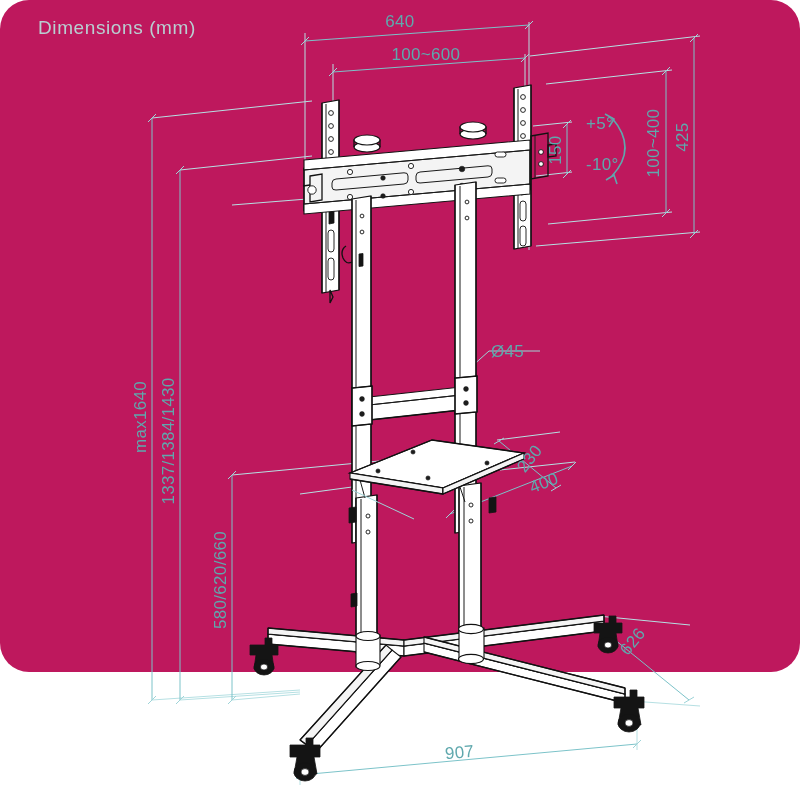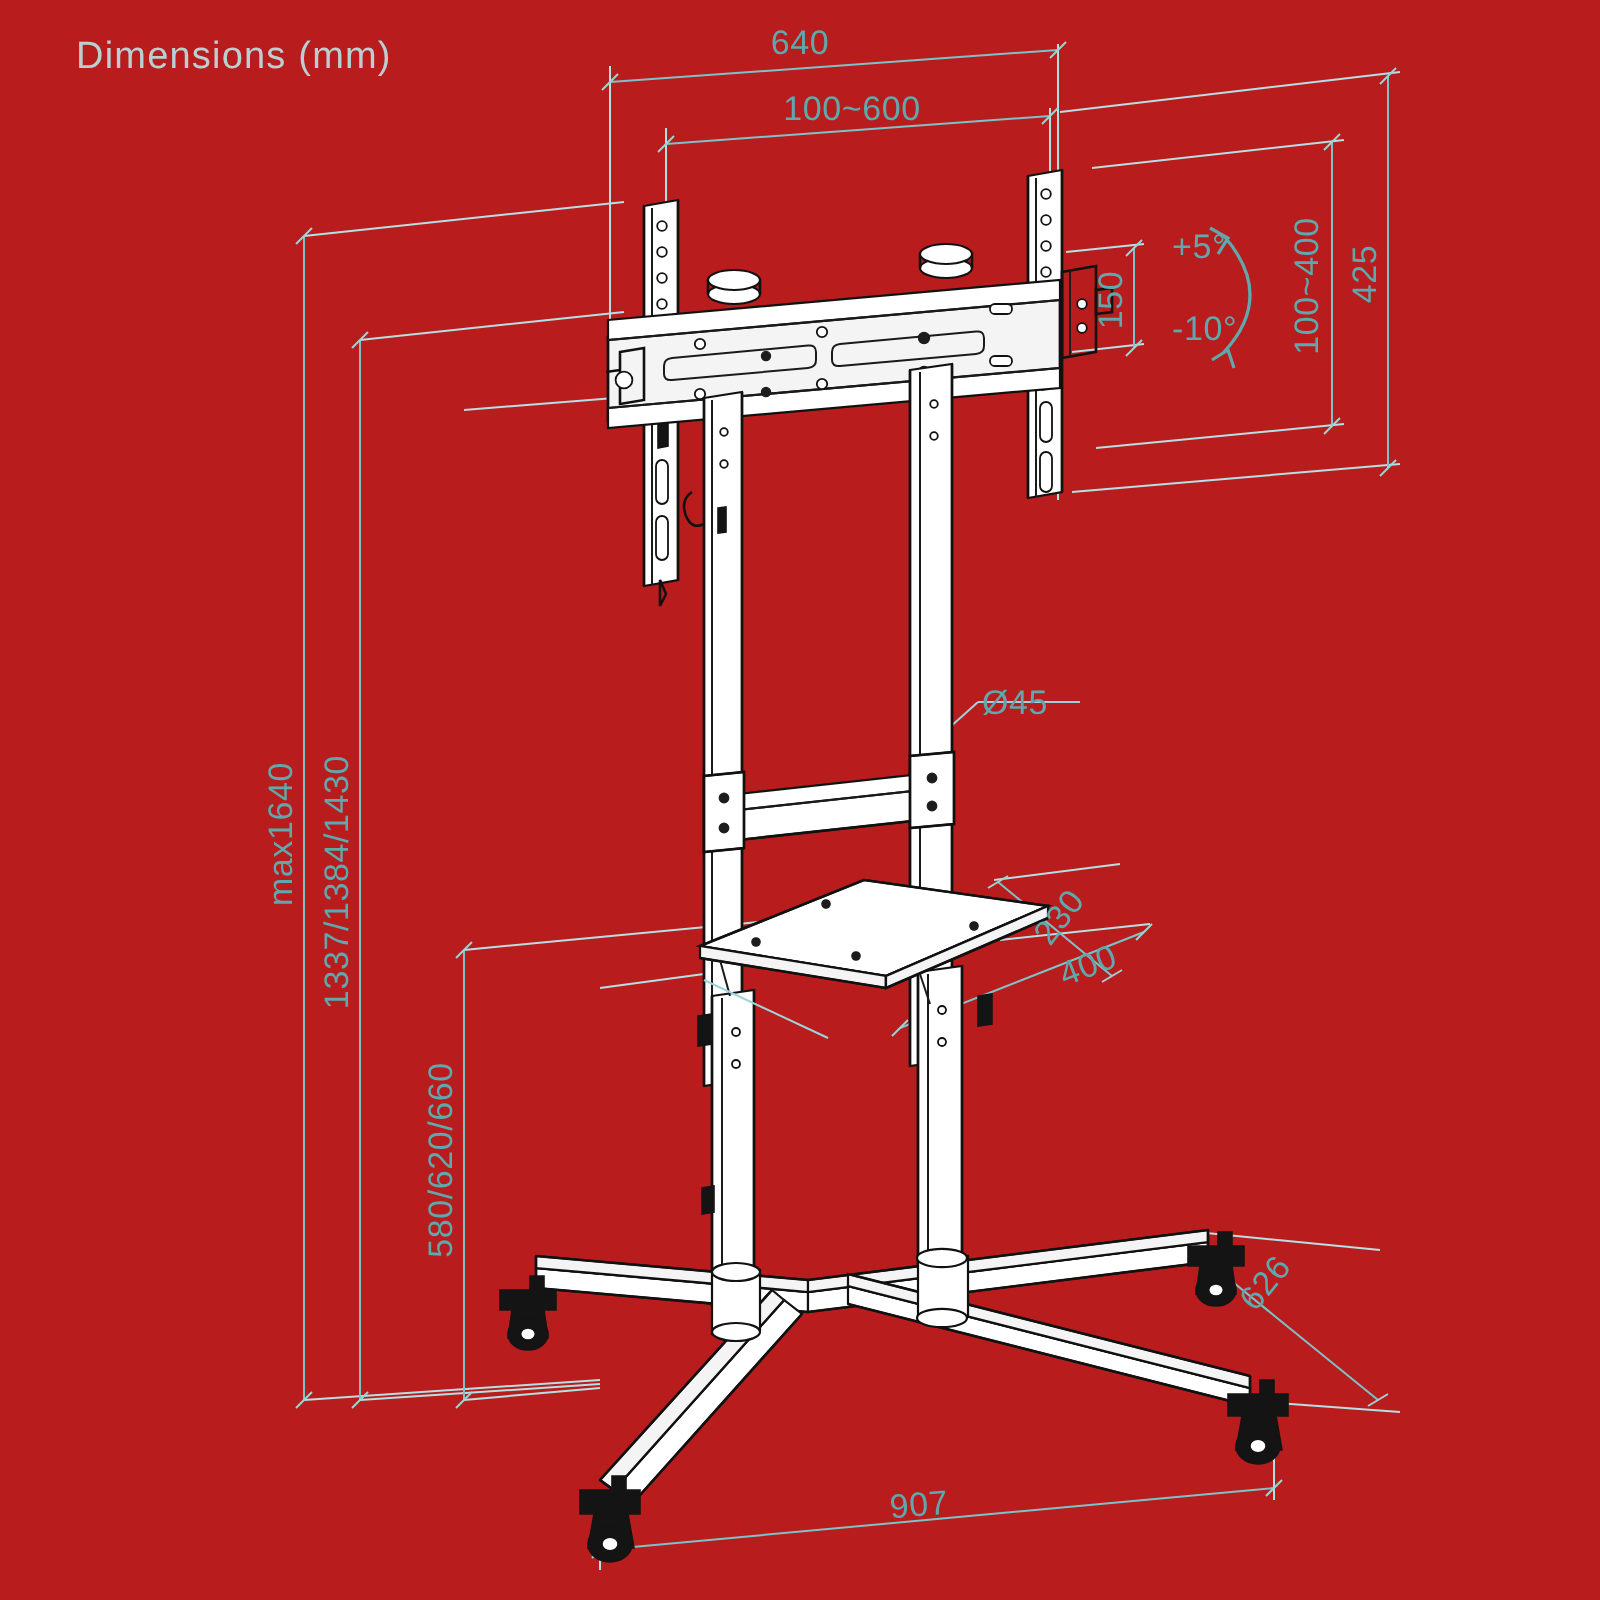--- a/index.html
+++ b/index.html
@@ -4,22 +4,23 @@
 <style>
   html, body {
     margin: 0; padding: 0;
     background: #ffffff;
     width: 800px; height: 800px;
     overflow: hidden;
     font-family: "Liberation Sans", sans-serif;
   }
   #stage {
     position: relative;
-    width: 800px; height: 800px;
-    background: #b91c1c;
+    width: 800px; height: 672px;
+    background: #be185d;
+    border-radius: 29px;
   }
   #stage svg {
     position: absolute; left: 0; top: 0;
     width: 800px; height: 800px;
   }
   .dimtext {
     fill: #5fa8ad;
     font-family: "Liberation Sans", sans-serif;
     font-size: 17px;
     letter-spacing: 0.3px;

